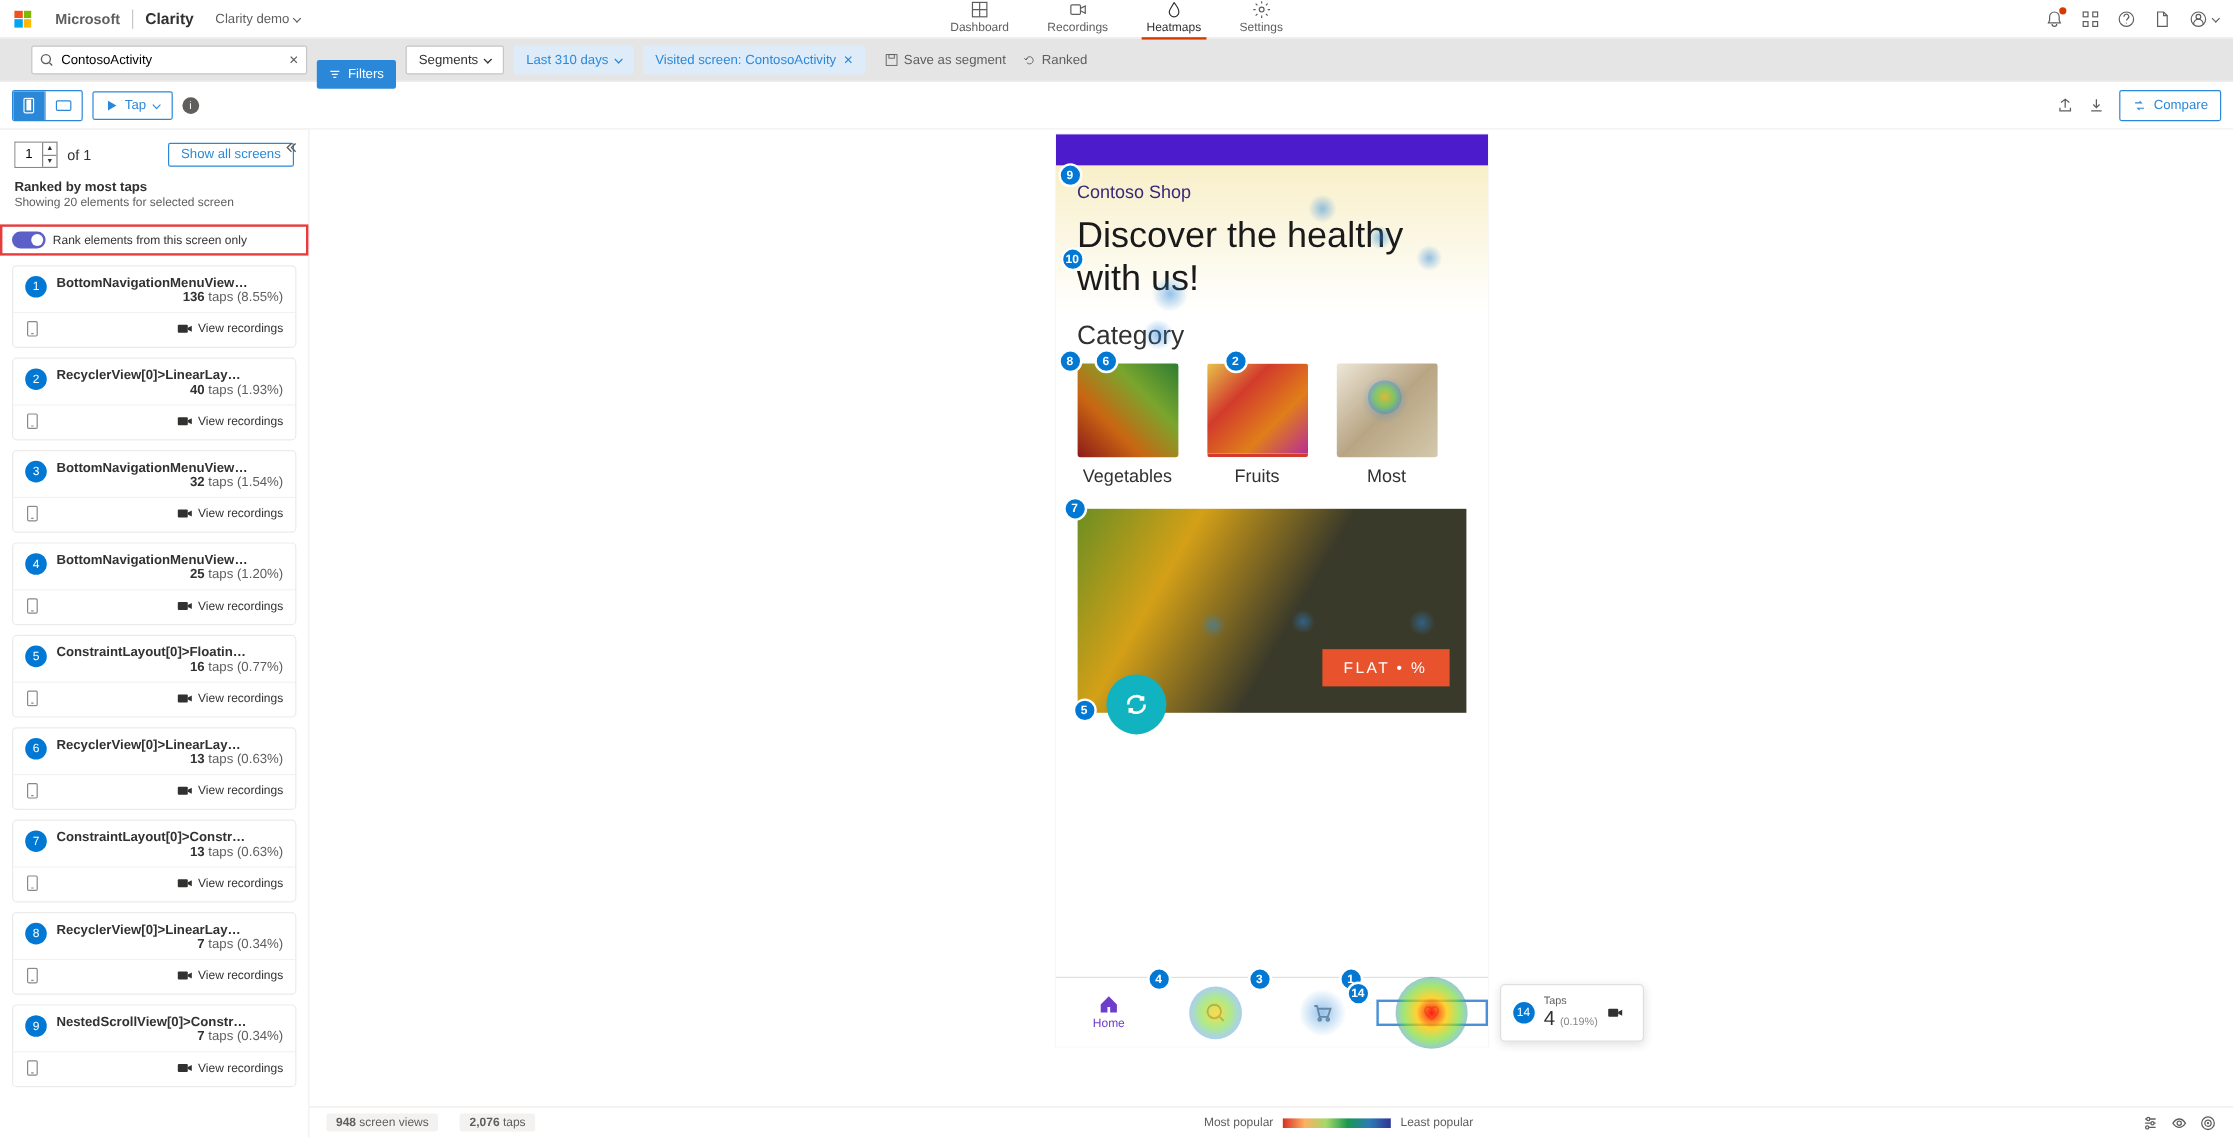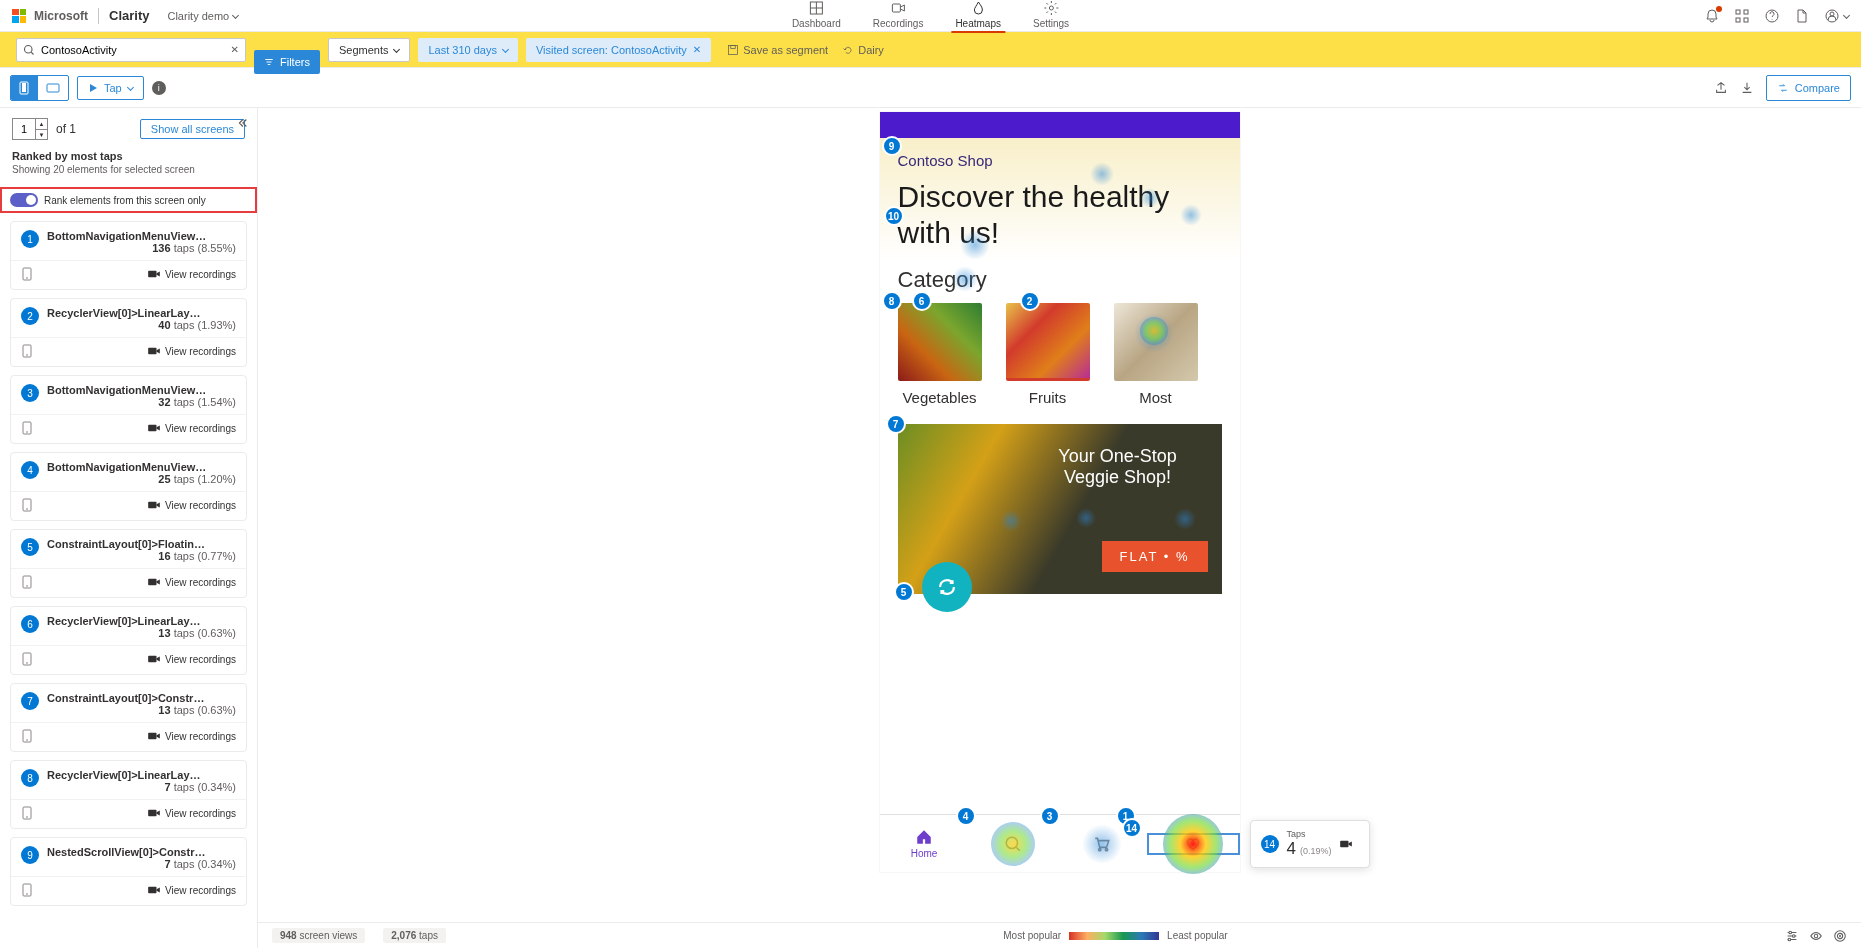--- a/index.html
+++ b/index.html
@@ -1,35 +1,35 @@
 <!DOCTYPE html>
 <html><head>
 <meta charset="utf-8">
 <style>
 * { box-sizing: border-box; margin: 0; padding: 0; }
 body { font-family: "Segoe UI", Arial, sans-serif; font-size: 12px; color: #323130; background: #fff; overflow: hidden; }
 
 
 .top-header { display: flex; align-items: center; height: 32px; border-bottom: 1px solid #edebe9; padding: 0 12px; position: relative; }
-.ms-logo { display: flex; align-items: flex-start; gap: 8px; font-weight: 600; font-size: 12px; color: #605e5c; }
+.ms-logo { display: flex; align-items: flex-start; gap: 20px; font-weight: 600; font-size: 12px; color: #605e5c; }
 .ms-sq { width: 14px; height: 14px; display: grid; grid-template: 1fr 1fr / 1fr 1fr; gap: 1px; }
 .ms-sq div:nth-child(1){background:#f25022}.ms-sq div:nth-child(2){background:#7fba00}.ms-sq div:nth-child(3){background:#00a4ef}.ms-sq div:nth-child(4){background:#ffb900}
 .divider-v { width: 1px; height: 16px; background: #c8c6c4; margin: 0 10px; }
 .brand { font-weight: 700; font-size: 13px; }
 .demo-dd { margin-left: 18px; font-size: 11px; color: #605e5c; display: flex; align-items: center; gap: 4px; cursor: pointer; }
 .nav-center { position: absolute; left: 50%; transform: translateX(-50%); display: flex; gap: 24px; }
 .nav-item { display: flex; flex-direction: column; align-items: center; font-size: 10px; color: #605e5c; gap: 2px; cursor: pointer; padding: 2px 4px; }
 .nav-item.active { color: #323130; border-bottom: 2px solid #d83b01; }
 .nav-item svg { width: 16px; height: 16px; }
 .header-right { margin-left: auto; display: flex; align-items: center; gap: 14px; }
 .hr-icon { width: 16px; height: 16px; color: #605e5c; cursor: pointer; position: relative; }
 .pulse-dot { width: 6px; height: 6px; background: #d83b01; border-radius: 50%; position: absolute; top: -2px; right: -2px; }
 
 
-.filter-bar { display: flex; align-items: center; height: 36px; background: #fde047; border-bottom: 1px solid #edebe9; padding: 0 16px; gap: 8px; }
+.filter-bar { display: flex; align-items: center; height: 36px; background: #e5e5e5; border-bottom: 1px solid #edebe9; padding: 0 26px; gap: 8px; }
 .search-box { background: #fff; border: 1px solid #c8c6c4; border-radius: 2px; height: 24px; width: 230px; display: flex; align-items: center; padding: 0 6px; gap: 6px; }
 .search-box input { border: none; outline: none; flex: 1; font-size: 11px; }
 .pill { height: 24px; border-radius: 2px; display: inline-flex; align-items: center; padding: 0 10px; font-size: 11px; gap: 6px; cursor: pointer; }
 .pill-filters { background: #2b88d8; color: #fff; margin-top: 24px; }
 .pill-out { background: #fff; border: 1px solid #c8c6c4; }
 .pill-soft { background: #deecf9; color: #2b88d8; }
 .filter-right { margin-left: 8px; display: flex; gap: 14px; font-size: 11px; color: #605e5c; }
 .fr-item { display: flex; align-items: center; gap: 4px; cursor: pointer; }
 
 
@@ -243,21 +243,21 @@
       <svg width="12" height="12" viewBox="0 0 16 16" fill="none" stroke="currentColor" stroke-width="1">
           <rect x="2" y="2" width="12" height="12"></rect>
           <rect x="5" y="2" width="6" height="4"></rect>
         </svg>
       <span>Save as segment</span>
     </div>
     <div class="fr-item">
       <svg width="12" height="12" viewBox="0 0 16 16" fill="none" stroke="currentColor" stroke-width="1">
           <path d="M4 8a4 4 0 1 1 1 3M4 8l-2-2M4 8l2-2"></path>
         </svg>
-      <span>Dairy</span>
+      <span>Ranked</span>
     </div>
   </div>
 </div>
 
 <div class="toolbar">
   <div class="btn-group">
     <div class="bg-btn on">
         <svg width="10" height="14" viewBox="0 0 10 14" fill="currentColor">
           <rect x="1" y="1" width="8" height="12" rx="1" fill="none" stroke="currentColor"></rect>
           <rect x="3" y="2" width="4" height="9" fill="currentColor"></rect>
@@ -561,24 +561,20 @@
                 <div class="heat-dot hd-warm" style="top:14px;left:26px;width:28px;height:28px"></div>
               </div>
               <div class="cat-lbl">Most</div>
             </div>
           </div>
         </div>
         <div class="heat-dot hd-blue" style="top:348px;left:310px;width:24px;height:24px"></div>
 
         <div class="banner">
           <div class="hm" style="top:-10px;left:-12px">7</div>
-          <div class="ban-txt">
-            <div>Your One-Stop</div>
-            <div>Veggie Shop!</div>
-          </div>
           <div class="flat-btn">FLAT • %</div>
           <div class="fab">
             <svg width="22" height="22" viewBox="0 0 16 16" fill="none" stroke="#fff" stroke-width="1.6">
                 <path d="M3 8a5 5 0 0 1 9-3M13 8a5 5 0 0 1-9 3M12 3v2h-2M4 13v-2h2"></path>
               </svg>
           </div>
           <div class="hm" style="bottom:-8px;left:-4px">5</div>
         </div>
         <div class="heat-dot hd-blue" style="top:398px;left:120px;width:22px;height:22px"></div>
         <div class="heat-dot hd-blue" style="top:396px;left:196px;width:20px;height:20px"></div>

